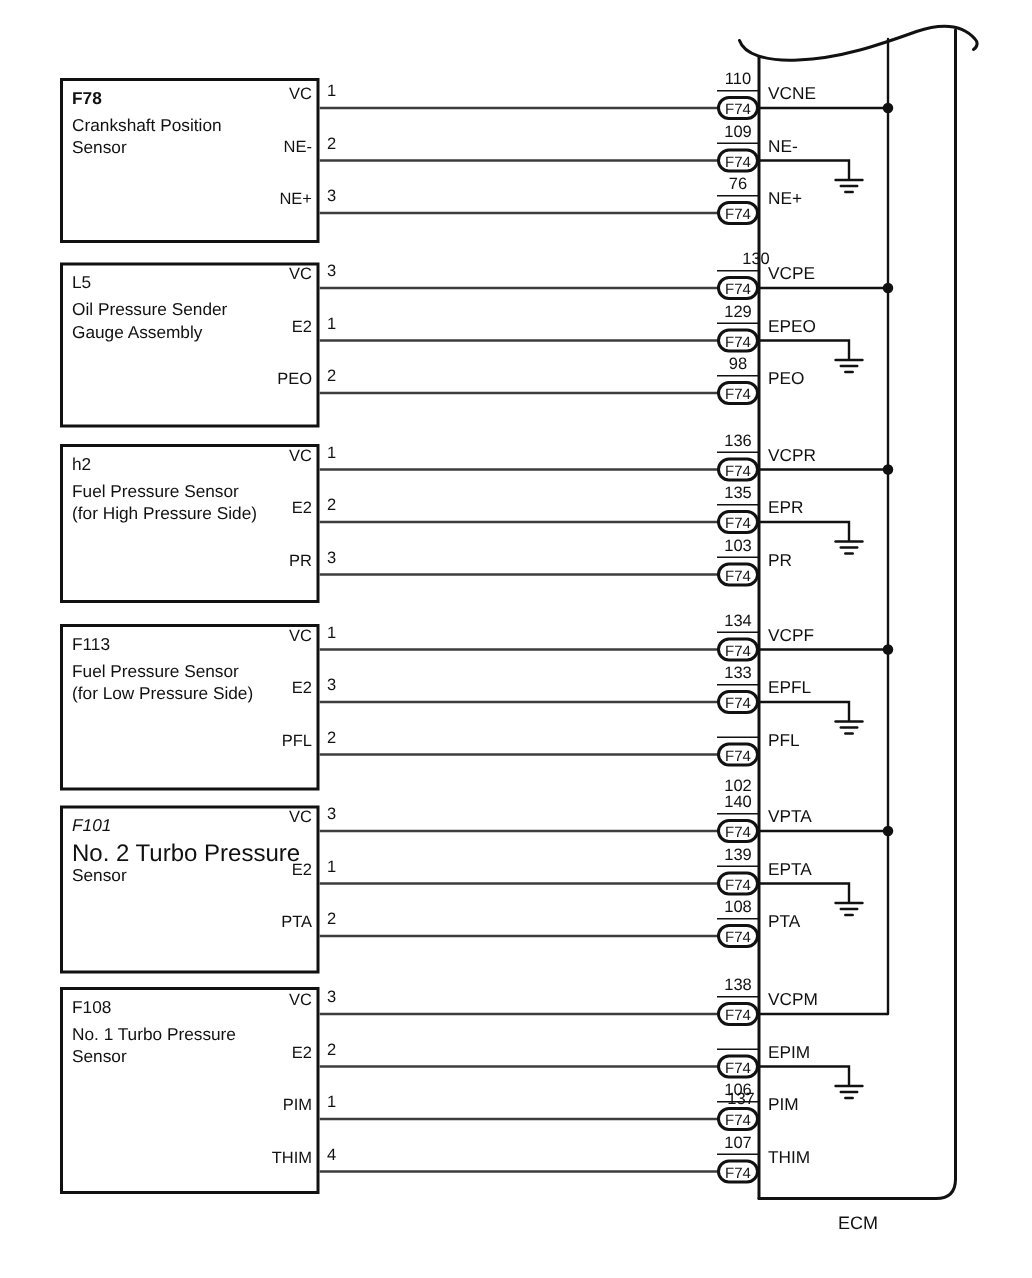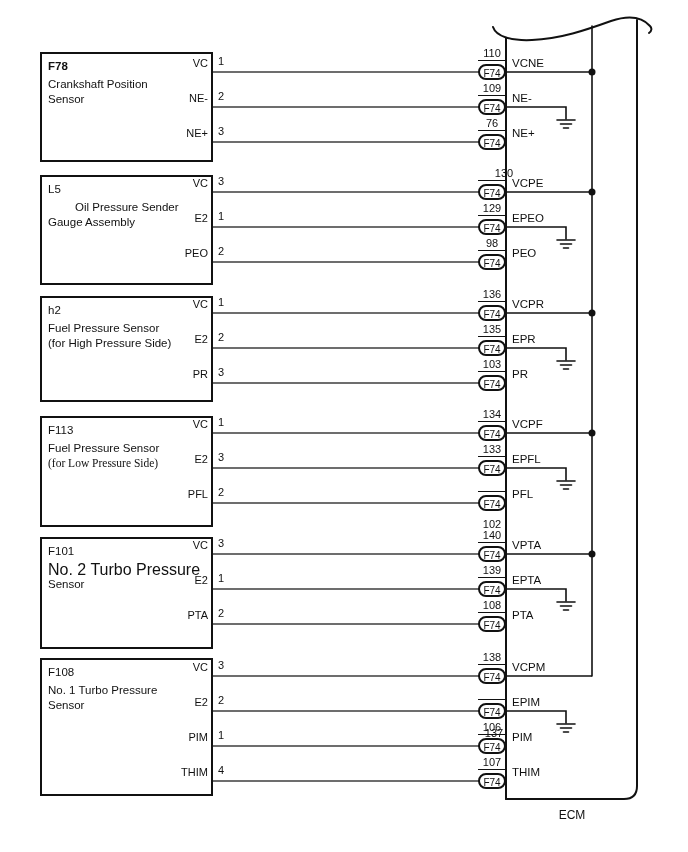--- a/index.html
+++ b/index.html
@@ -102,21 +102,21 @@
       <div class="oval" style="left: 478px; top: 99px;">F74</div>
       <div class="lbl signal" style="left: 512px; top: 92px;">NE-</div>
       <div class="lbl" style="left: 118px; width: 90px; text-align: right; top: 127px;">NE+</div>
       <div class="lbl" style="left: 218px; top: 125px;">3</div>
       <div class="pin-number" style="left: 470px; top: 117px;">76</div>
       <div class="pin-underline" style="left: 478px; top: 130px;"></div>
       <div class="oval" style="left: 478px; top: 134px;">F74</div>
       <div class="lbl signal" style="left: 512px; top: 127px;">NE+</div>
       <div class="sensor-box" style="top: 175px; height: 106px;"></div>
       <div class="lbl" style="left: 48px; top: 183px; font-size: 11.5px;">L5</div>
-      <div class="lbl" style="left: 48px; top: 201px; font-size: 11.5px; margin-left: 27px;">Oil Pressure Sender</div>
+      <div class="lbl" style="left: 48px; top: 201px; font-size: 11.5px;">Oil Pressure Sender</div>
       <div class="lbl" style="left: 48px; top: 216px; font-size: 11.5px;">Gauge Assembly</div>
       <div class="lbl" style="left: 118px; width: 90px; text-align: right; top: 177px;">VC</div>
       <div class="lbl" style="left: 218px; top: 175px;">3</div>
       <div class="pin-number" style="left: 482px; top: 167px;">130</div>
       <div class="pin-underline" style="left: 478px; top: 180px;"></div>
       <div class="oval" style="left: 478px; top: 184px;">F74</div>
       <div class="lbl signal" style="left: 512px; top: 177px;">VCPE</div>
       <div class="lbl" style="left: 118px; width: 90px; text-align: right; top: 212px;">E2</div>
       <div class="lbl" style="left: 218px; top: 210px;">1</div>
       <div class="pin-number" style="left: 470px; top: 202px;">129</div>
@@ -147,41 +147,41 @@
       <div class="lbl signal" style="left: 512px; top: 333px;">EPR</div>
       <div class="lbl" style="left: 118px; width: 90px; text-align: right; top: 368px;">PR</div>
       <div class="lbl" style="left: 218px; top: 366px;">3</div>
       <div class="pin-number" style="left: 470px; top: 358px;">103</div>
       <div class="pin-underline" style="left: 478px; top: 371px;"></div>
       <div class="oval" style="left: 478px; top: 375px;">F74</div>
       <div class="lbl signal" style="left: 512px; top: 368px;">PR</div>
       <div class="sensor-box" style="top: 416px; height: 107px;"></div>
       <div class="lbl" style="left: 48px; top: 424px; font-size: 11.5px;">F113</div>
       <div class="lbl" style="left: 48px; top: 442px; font-size: 11.5px;">Fuel Pressure Sensor</div>
-      <div class="lbl" style="left: 48px; top: 457px; font-size: 11.5px; font-family: Liberation Serif, serif;">(for Low Pressure Side)</div>
+      <div class="lbl" style="left: 48px; top: 457px; font-size: 11.5px;">(for Low Pressure Side)</div>
       <div class="lbl" style="left: 118px; width: 90px; text-align: right; top: 418px;">VC</div>
       <div class="lbl" style="left: 218px; top: 416px;">1</div>
       <div class="pin-number" style="left: 470px; top: 408px;">134</div>
       <div class="pin-underline" style="left: 478px; top: 421px;"></div>
       <div class="oval" style="left: 478px; top: 425px;">F74</div>
       <div class="lbl signal" style="left: 512px; top: 418px;">VCPF</div>
       <div class="lbl" style="left: 118px; width: 90px; text-align: right; top: 453px;">E2</div>
       <div class="lbl" style="left: 218px; top: 451px;">3</div>
       <div class="pin-number" style="left: 470px; top: 443px;">133</div>
       <div class="pin-underline" style="left: 478px; top: 456px;"></div>
       <div class="oval" style="left: 478px; top: 460px;">F74</div>
       <div class="lbl signal" style="left: 512px; top: 453px;">EPFL</div>
       <div class="lbl" style="left: 118px; width: 90px; text-align: right; top: 488px;">PFL</div>
       <div class="lbl" style="left: 218px; top: 486px;">2</div>
       <div class="pin-number" style="left: 470px; top: 478px; margin-top: 40px;">102</div>
       <div class="pin-underline" style="left: 478px; top: 491px;"></div>
       <div class="oval" style="left: 478px; top: 495px;">F74</div>
       <div class="lbl signal" style="left: 512px; top: 488px;">PFL</div>
       <div class="sensor-box" style="top: 537px; height: 108px;"></div>
-      <div class="lbl" style="left: 48px; top: 545px; font-size: 11.5px;">F101</div>
+      <div class="lbl" style="left: 48px; top: 545px; font-size: 11.5px; font-style: italic;">F101</div>
       <div class="lbl" style="left: 48px; top: 563px; font-size: 16px;">No. 2 Turbo Pressure</div>
       <div class="lbl" style="left: 48px; top: 578px; font-size: 11.5px;">Sensor</div>
       <div class="lbl" style="left: 118px; width: 90px; text-align: right; top: 539px;">VC</div>
       <div class="lbl" style="left: 218px; top: 537px;">3</div>
       <div class="pin-number" style="left: 470px; top: 529px;">140</div>
       <div class="pin-underline" style="left: 478px; top: 542px;"></div>
       <div class="oval" style="left: 478px; top: 546px;">F74</div>
       <div class="lbl signal" style="left: 512px; top: 539px;">VPTA</div>
       <div class="lbl" style="left: 118px; width: 90px; text-align: right; top: 574px;">E2</div>
       <div class="lbl" style="left: 218px; top: 572px;">1</div>

